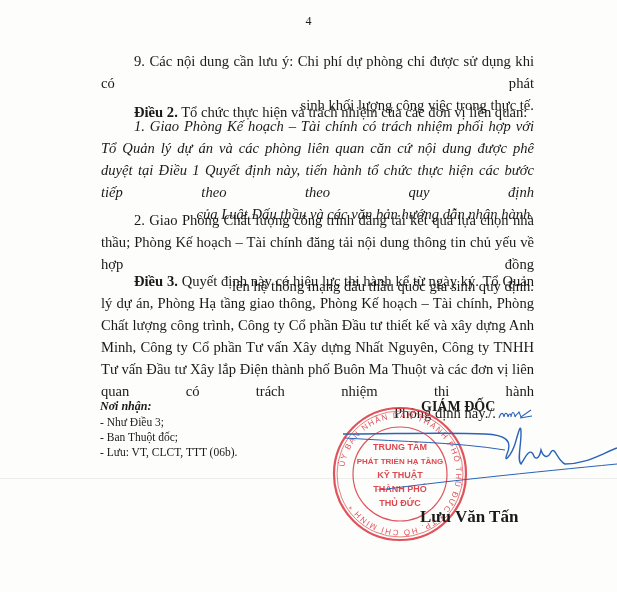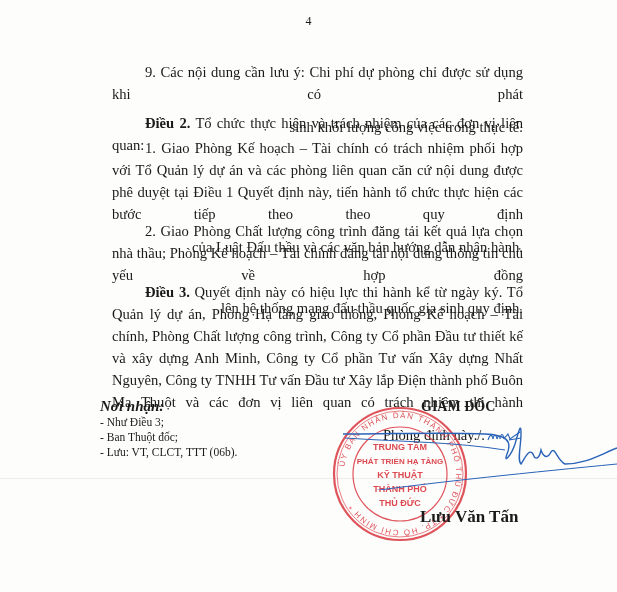--- a/index.html
+++ b/index.html
@@ -11,35 +11,35 @@
   }
   .page { position:absolute; inset:0; background:#fdfdfc; }
   .page-number {
     position:absolute; top:14px; left:0; width:100%;
     text-align:center; font-size:12px;
   }
   .body-text {
     position:absolute; left:101px; width:433px;
     font-size:14.6px; line-height:22px; text-align:justify;
   }
-  .p { margin:11px; text-indent:33px; }
+  .p { margin:0; text-indent:33px; }
   .bold { font-weight:bold; }
   .last-line { text-align:right; }
   .p-9 { top:50px; }
   .p-d2 { top:101px; }
-  .p-1 { top:126px; }
+  .p-1 { top:115px;font-style:italic; }
   .p-2 { top:209px; }
   .p-d3 { top:270px; }
   .initials {
     display:inline-block; width:36px; height:14px; vertical-align:middle; margin-left:2px;
   }
   .recipients {
     position:absolute; left:100px; top:398px; font-size:11.5px; line-height:15px;
   }
-  .recipients .title { font-weight:bold; font-style:italic; font-size:15px; line-height:17px; }
+  .recipients .title { font-weight:bold; font-style:italic; font-size:12px; line-height:17px; }
   .sign-block { position:absolute; left:378px; top:399px; width:160px; }
   .sign-title {
     position:absolute; left:43px; top:0; font-weight:bold; font-size:14px; white-space:nowrap;
   }
   .signer {
     position:absolute; left:42px; top:108px; font-weight:bold; font-size:17px; white-space:nowrap;
   }
   .stamp { position:absolute; left:330px; top:404px; width:140px; height:140px; }
   .signature-svg { position:absolute; left:335px; top:420px; width:282px; height:70px; }
   .scan-line {

